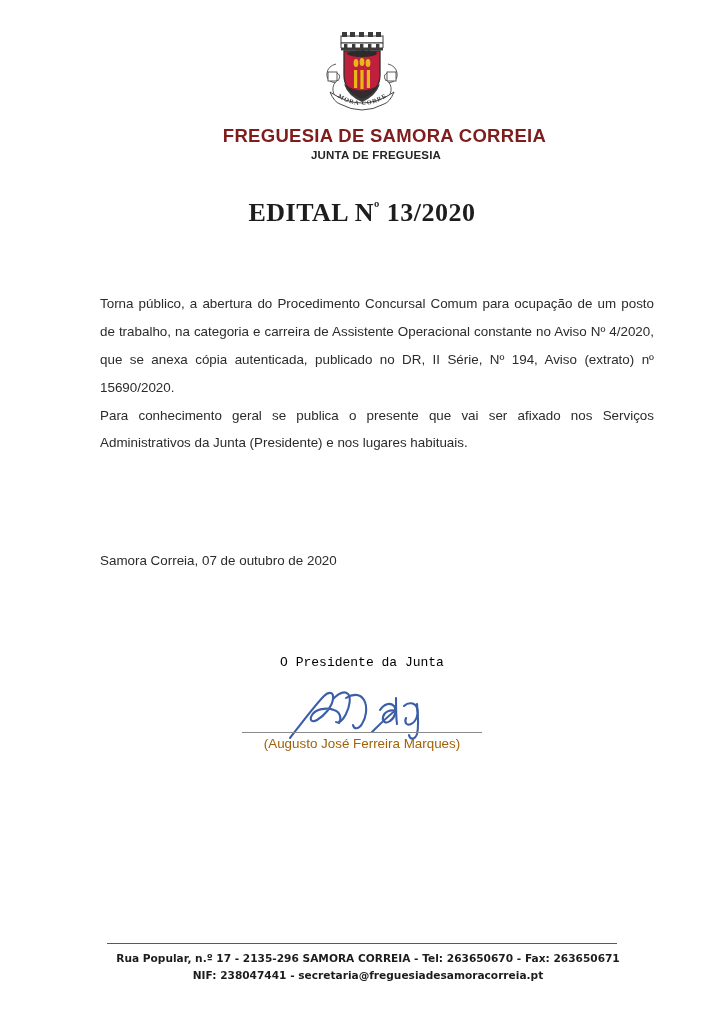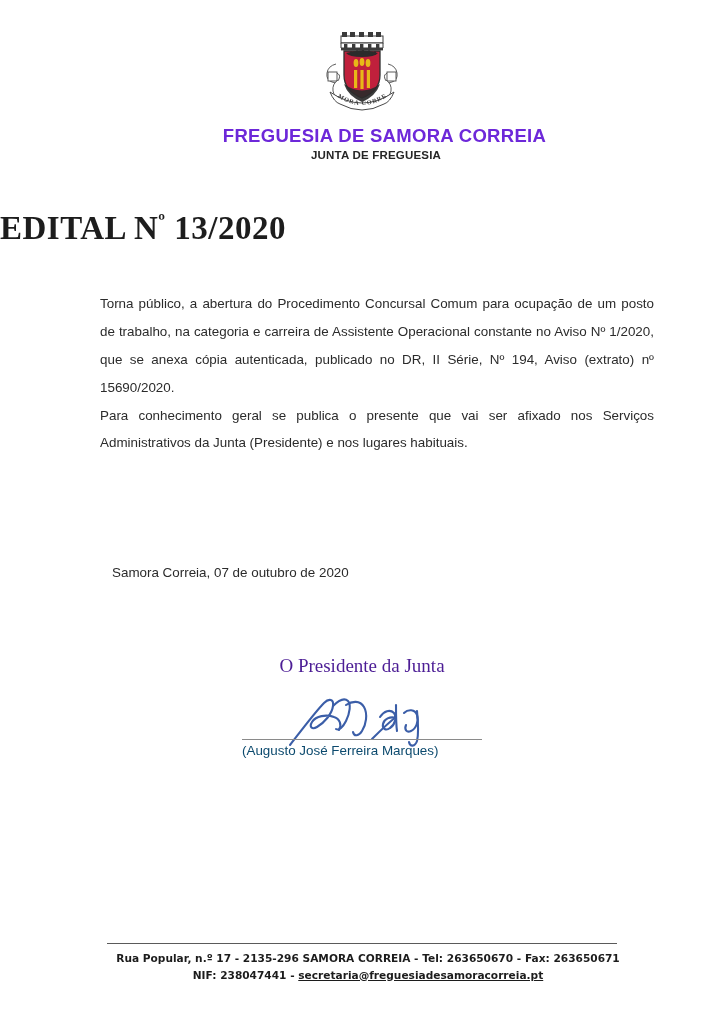--- a/index.html
+++ b/index.html
@@ -42,44 +42,45 @@
     top: 126px;
     left: 0;
     right: 0;
     text-align: center;
   }
   .org-name {
     font-family: "Liberation Sans", sans-serif;
     font-weight: bold;
     font-size: 18.5px;
     letter-spacing: 0.3px;
-    color: #6d28d9;
+    color: #7f1d1d;
     line-height: 1.12;
     white-space: nowrap;
     padding-left: 45px;
   }
   .org-sub {
     font-family: "Liberation Sans", sans-serif;
     font-weight: bold;
     font-size: 11.5px;
     letter-spacing: 0.2px;
     color: #262626;
     margin-top: 2px;
     padding-left: 28px;
   }
 
   
   .doc-title {
     position: absolute;
-    top: 210px;
-    left: 0;
-    right: 0;
+    top: 198px;
+    left: 0;
+    right: 0;
+    text-align: center;
     font-family: "Liberation Serif", serif;
     font-weight: bold;
-    font-size: 33px;
+    font-size: 26px;
     letter-spacing: 0.5px;
     color: #1d1d1d;
   }
   .doc-title sup {
     font-size: 0.62em;
     vertical-align: 0.52em;
     line-height: 0;
   }
 
   
@@ -109,38 +110,38 @@
     color: #2b2b2b;
     margin: 0;
   }
   .para-1 { margin-top: 28px; }
   .para-2 { margin-top: 0px; }
 
   .date-line {
     font-family: "Liberation Sans", sans-serif;
     font-size: 13.4px;
     color: #2b2b2b;
-    margin: 12px;
+    margin: 0;
     position: absolute;
     left: 100px;
     top: 553px;
   }
 
   
   .sign-block {
     position: absolute;
     left: 0;
     right: 0;
     top: 655px;
     text-align: center;
   }
   .sign-title {
-    font-family: Liberation Serif, serif;
-    font-size: 19px;
-    color: #4c1d95;
+    font-family: Liberation Mono, monospace;
+    font-size: 13px;
+    color: #000000;
   }
   .sign-area {
     position: relative;
     width: 240px;
     margin: 0 auto;
     margin-top: 16px;
     height: 58px;
   }
   .sign-svg {
     position: absolute;
@@ -153,26 +154,26 @@
   .sign-rule {
     position: absolute;
     left: 0;
     right: 0;
     top: 46px;
     border-top: 1px solid #8a8a8a;
   }
   .sign-name {
     font-family: "Liberation Sans", sans-serif;
     font-size: 13.4px;
-    color: #0c4a6e;
+    color: #a16207;
     position: absolute;
     left: 0;
     right: 0;
     top: 50px;
-    text-align: left;
+    text-align: center;
     white-space: nowrap;
   }
 
   
   .footer {
     position: absolute;
     left: 0;
     right: 0;
     bottom: 41px;
     text-align: center;
@@ -185,21 +186,20 @@
   .footer-line {
     font-family: "DejaVu Sans", sans-serif;
     font-weight: bold;
     font-size: 10.6px;
     color: #1c1c1c;
     line-height: 1.55;
     white-space: nowrap;
     padding-left: 12px;
   }
   .footer-email {
-    text-decoration: underline;
     color: #1c1c1c;
     margin-top: 36px;
   }
 </style>
 </head>
 <body>
 
 <div class="page">
 
   <div class="crest-wrap">
@@ -277,21 +277,21 @@
   <div class="org-block">
     <div class="org-name">FREGUESIA DE SAMORA CORREIA</div>
     <div class="org-sub">JUNTA DE FREGUESIA</div>
   </div>
 
   <div class="doc-title">
     <span>EDITAL N</span><sup>º</sup><span> 13/2020</span>
   </div>
 
   <div class="content">
-    <p class="body-para para-1">Torna público, a abertura do Procedimento Concursal Comum para ocupação de um posto de trabalho, na categoria e carreira de Assistente Operacional constante no Aviso Nº 1/2020, que se anexa cópia autenticada, publicado no DR, II Série, Nº 194, Aviso (extrato) nº 15690/2020.</p>
+    <p class="body-para para-1">Torna público, a abertura do Procedimento Concursal Comum para ocupação de um posto de trabalho, na categoria e carreira de Assistente Operacional constante no Aviso Nº 4/2020, que se anexa cópia autenticada, publicado no DR, II Série, Nº 194, Aviso (extrato) nº 15690/2020.</p>
     <p class="body-para para-2">Para conhecimento geral se publica o presente que vai ser afixado nos Serviços Administrativos da Junta (Presidente) e nos lugares habituais.</p>
   </div>
 
   <div class="date-line">Samora Correia, 07 de outubro de 2020</div>
 
   <div class="sign-block">
     <div class="sign-title">O Presidente da Junta</div>
     <div class="sign-area">
       <svg class="sign-svg" viewBox="0 0 160 62">
         <g fill="none" stroke="#3b5ea8" stroke-width="2.1" stroke-linecap="round" stroke-linejoin="round">

